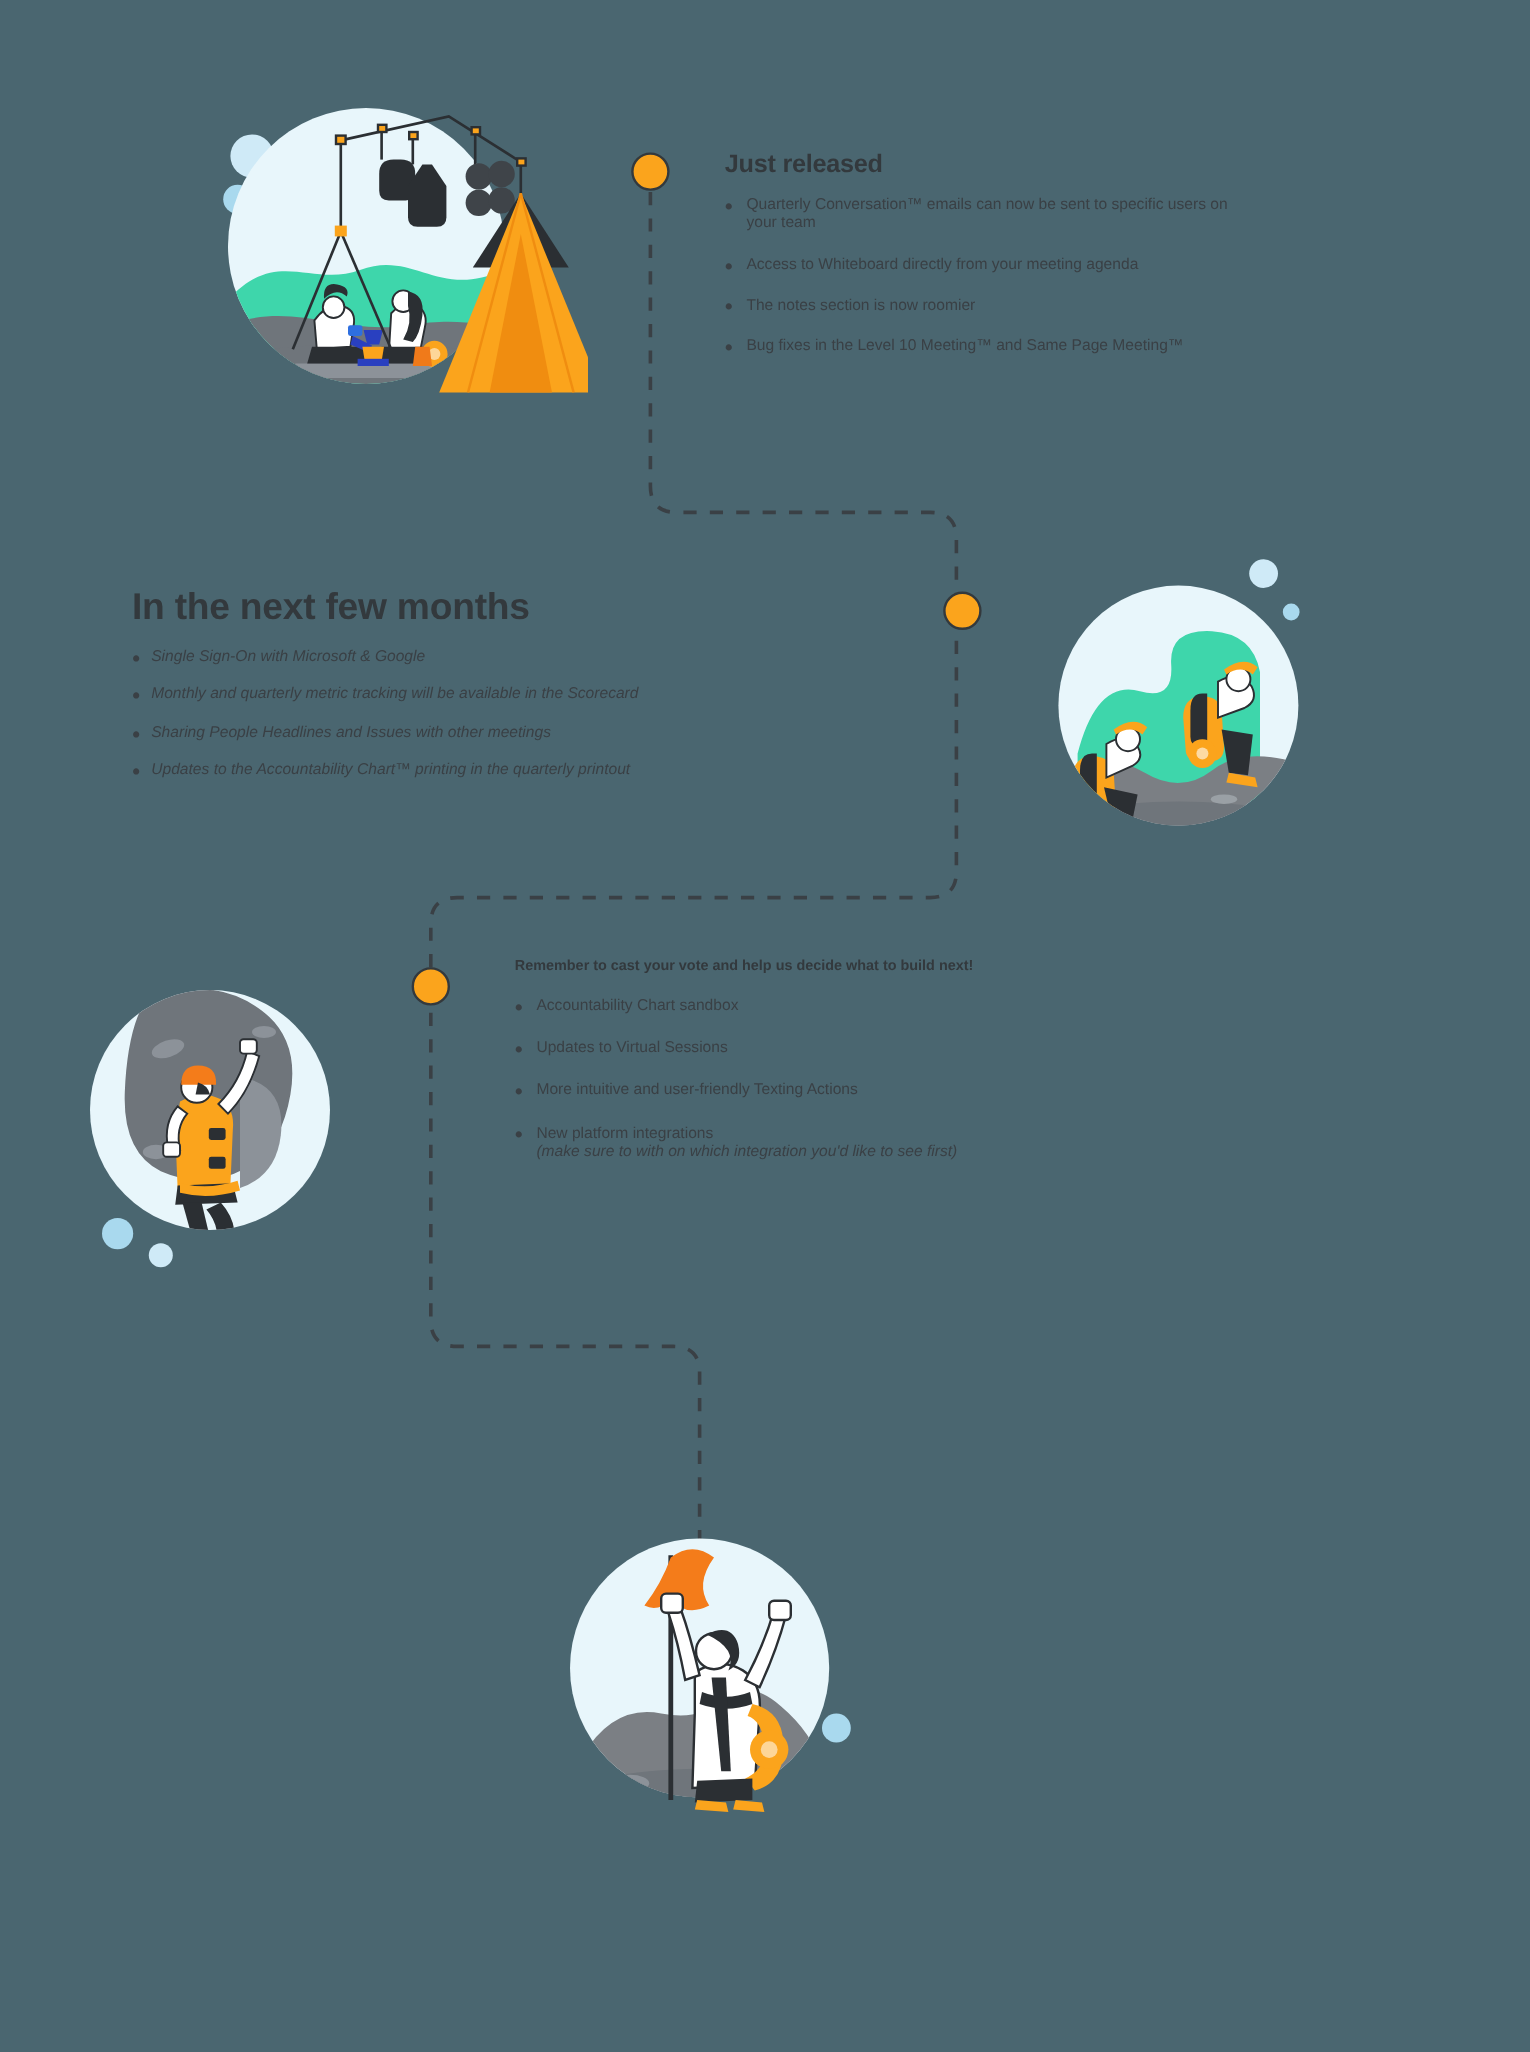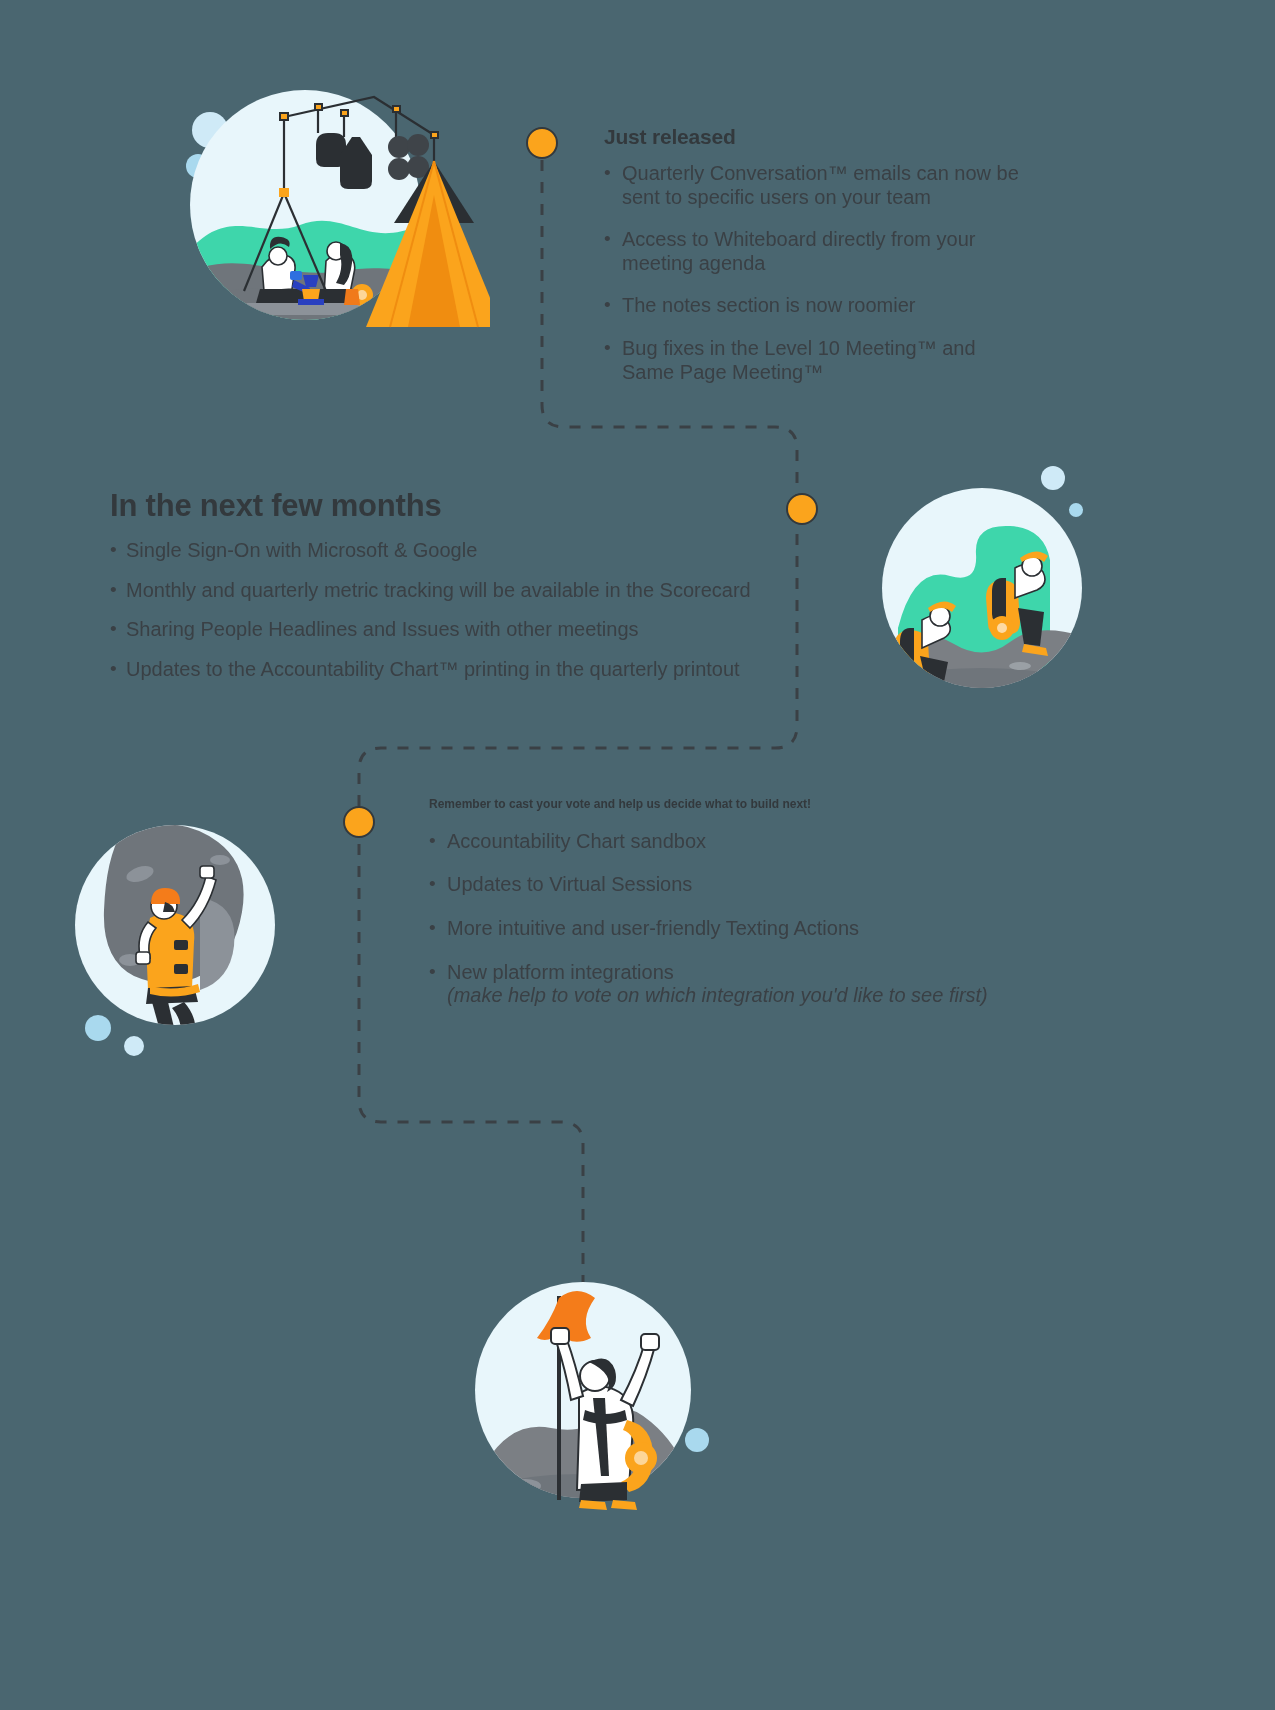--- a/index.html
+++ b/index.html
@@ -27,21 +27,21 @@
     color:#33393d;
     font-weight:bold;
     font-size:12px;
     line-height:1.15;
     margin:-8px 0 10px 0;
   }
   ul.bullets{list-style:none;margin:0;padding:0;}
   ul.bullets li{
     position:relative;
     color:#3a4045;
-    font-size:20px;
+    font-size:13px;
     line-height:1.18;
     margin-bottom:17px;
     padding-left:18px;
   }
   ul.bullets li:before{
     content:"\2022";
     position:absolute;left:0;top:0;
     font-size:19px;
     color:#3a4045;
   }
@@ -49,21 +49,21 @@
   ul.tight li{margin-bottom:16px;}
 
   
   #sec-released{left:604px;top:125px;width:420px;}
   #sec-released .heading{font-size:21px;margin-bottom:14px;}
   #sec-released ul.bullets li{margin-bottom:19px;}
 
   
   #sec-next{left:110px;top:489px;width:660px;}
   #sec-next .heading{font-size:31px;margin-bottom:16px;}
-  #sec-next ul.bullets li{margin-bottom:16px;padding-left:16px;}
+  #sec-next ul.bullets li{margin-bottom:16px;padding-left:16px;font-style:italic;}
 
   
   #sec-soon{left:429px;top:806px;width:600px;}
   #sec-soon .heading{font-size:31px;margin-bottom:4px;}
   #sec-soon ul.bullets{margin-top:18px;}
   #sec-soon ul.bullets li{margin-bottom:20px;}
 
   
   .node-dot{
     position:absolute;
@@ -335,18 +335,18 @@
   </div>
 
   <div class="block" id="sec-soon">
     <p class="subhead">Remember to cast your vote and help us decide what to build next!</p>
     <ul class="bullets">
       <li>Accountability Chart sandbox</li>
       <li>Updates to Virtual Sessions</li>
       <li>More intuitive and user-friendly Texting Actions</li>
       <li>
         <span>New platform integrations</span>
-        <span class="sub">(make help to vote on which integration you'd like to see first)</span>
+        <span class="sub">(make sure to with on which integration you'd like to see first)</span>
       </li>
     </ul>
   </div>
 
 </div>
 
 </body></html>

